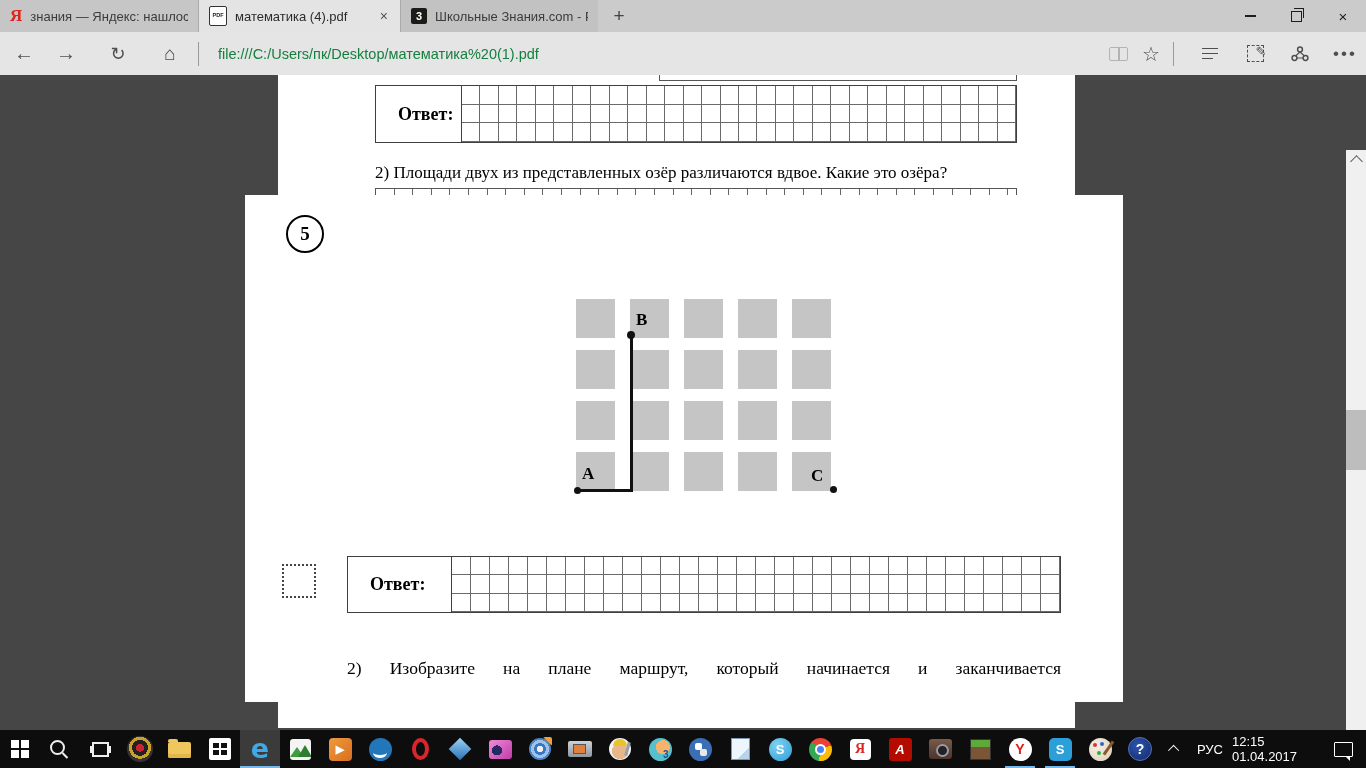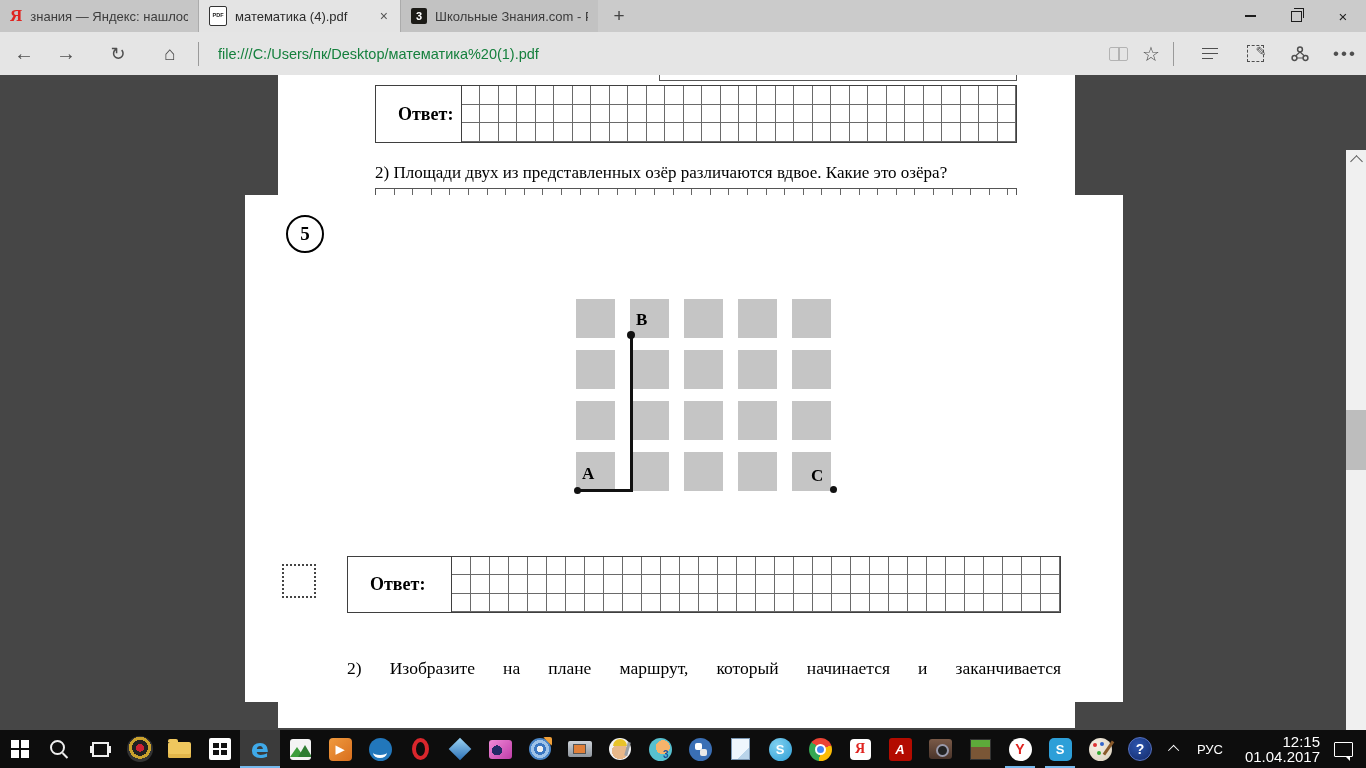--- a/index.html
+++ b/index.html
@@ -142,21 +142,21 @@
   .i-skype{width:23px;height:23px;border-radius:5px;background:#2d9fd8;color:#fff;font-size:13px;}
   .i-paint{width:23px;height:23px;border-radius:50%;background:radial-gradient(circle at 35% 35%,#f5efe2,#d9cfbc);position:relative;}
   .i-paint:before{content:"";position:absolute;left:4px;top:5px;width:4px;height:4px;border-radius:50%;background:#d33;box-shadow:7px -1px 0 #36c,4px 8px 0 #3a3;}
   .i-paint:after{content:"";position:absolute;right:2px;top:2px;width:3px;height:16px;background:#8a5a2a;transform:rotate(35deg);}
   .i-help{width:24px;height:24px;border-radius:50%;background:radial-gradient(circle at 40% 35%,#2c55b0,#142a66);border:1.5px solid #5470c0;color:#fff;font-size:14px;}
 
   #tray{margin-left:auto;display:flex;align-items:center;color:#fff;}
   #tray-chevron{width:26px;display:flex;justify-content:center;}
   #tray-chevron i{width:7px;height:7px;border-left:1.6px solid #fff;border-top:1.6px solid #fff;transform:rotate(45deg) translateY(2px);}
   #tray-lang{width:44px;text-align:center;font-size:13px;}
-  #tray-clock{width:88px;text-align:right;font-size:15px;line-height:15px;}
+  #tray-clock{width:88px;text-align:left;font-size:13px;line-height:15px;}
   #tray-action{width:46px;display:flex;justify-content:center;}
   #tray-action i{width:17px;height:13px;border:1.5px solid #fff;border-radius:1px;position:relative;}
   #tray-action i:after{content:"";position:absolute;right:2px;bottom:-5px;border-left:5px solid transparent;border-top:5px solid #fff;}
 </style>
 </head>
 <body>
 
 <div id="screen">
 
   <div id="titlebar">

